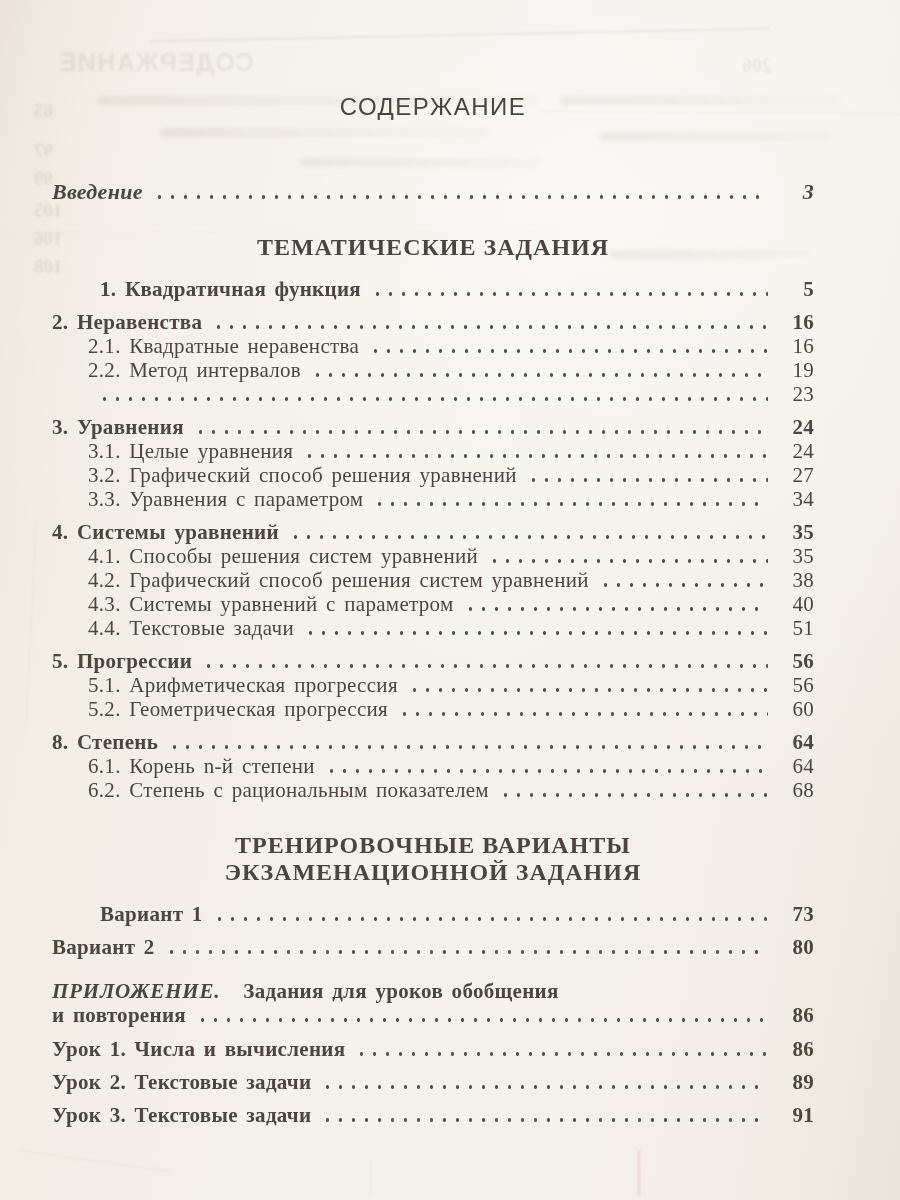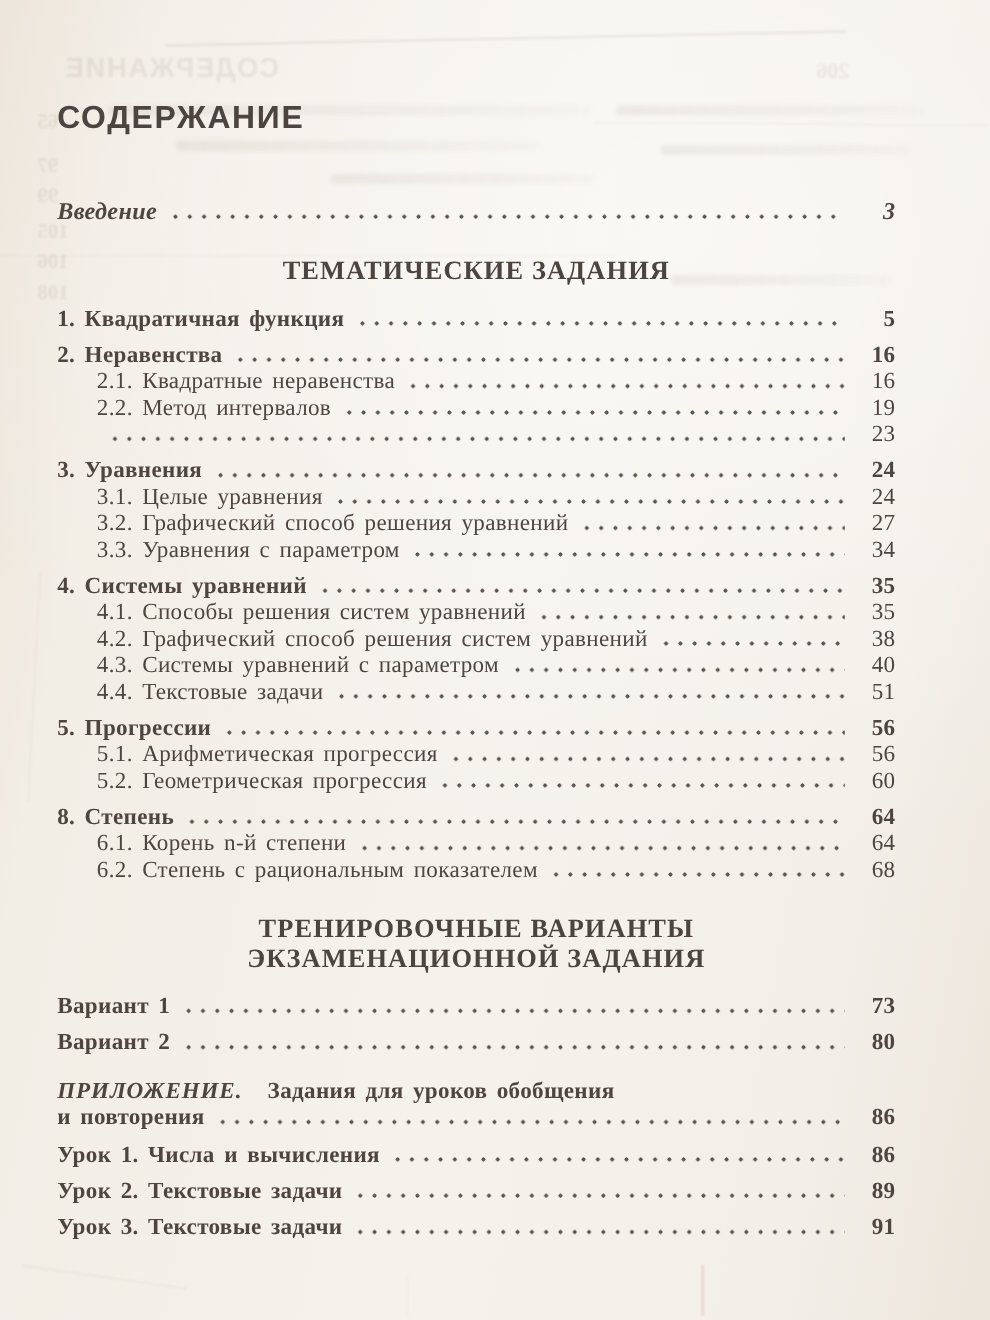--- a/index.html
+++ b/index.html
@@ -48,23 +48,23 @@
   .c4{left:638px;top:1150px;width:2px;height:46px;background:rgba(190,120,120,.25)}
   .c5{left:370px;top:1158px;width:1px;height:40px;opacity:.5}
   .c6{left:20px;top:1160px;width:150px;height:2px;transform:rotate(8deg);opacity:.5}
   .c7{left:30px;top:520px;width:2px;height:210px;transform:rotate(3deg);opacity:.35}
   
   .content{
     position:absolute;left:52px;top:88px;width:762px;
     color:#4e4540;
   }
   .title{
-    margin:0;text-align:left;
+    margin:0;text-align:center;
     font-family:"Liberation Sans",sans-serif;
-    font-size:29px;font-weight:bold;letter-spacing:1.5px;
+    font-size:24px;font-weight:normal;letter-spacing:1.5px;
     line-height:38px;color:#4b4440;
   }
   .row{
     display:flex;align-items:baseline;
     font-size:21px;line-height:24px;
     letter-spacing:.3px;word-spacing:3px;
     margin-top:0;
   }
   .row.lvl1{margin-top:9px;font-weight:bold;}
   .row.sub{padding-left:36px;}
@@ -77,21 +77,21 @@
     background-size:13px 6px;background-repeat:repeat-x;background-position:left bottom;
     min-width:18px;
   }
   .pg{min-width:38px;text-align:right;white-space:nowrap;}
   .heading{
     margin-top:30px;margin-bottom:4px;
     text-align:center;font-weight:bold;
     font-size:24px;line-height:27px;letter-spacing:1px;
     color:#4c443f;
   }
-  .heading + .row.lvl1{margin-top:16px;}
+  .heading + .row.lvl1{margin-top:16px;margin-left:48px;}
   .wrap{margin-top:20px;font-weight:bold;}
   .wrap + .row.lvl1{margin-top:10px;}
   .pfx{margin-right:23px;letter-spacing:.8px;text-align:center;}
 </style>
 </head>
 <body>
 
 <div class="page">
 
   <div class="smudge s1"></div>

